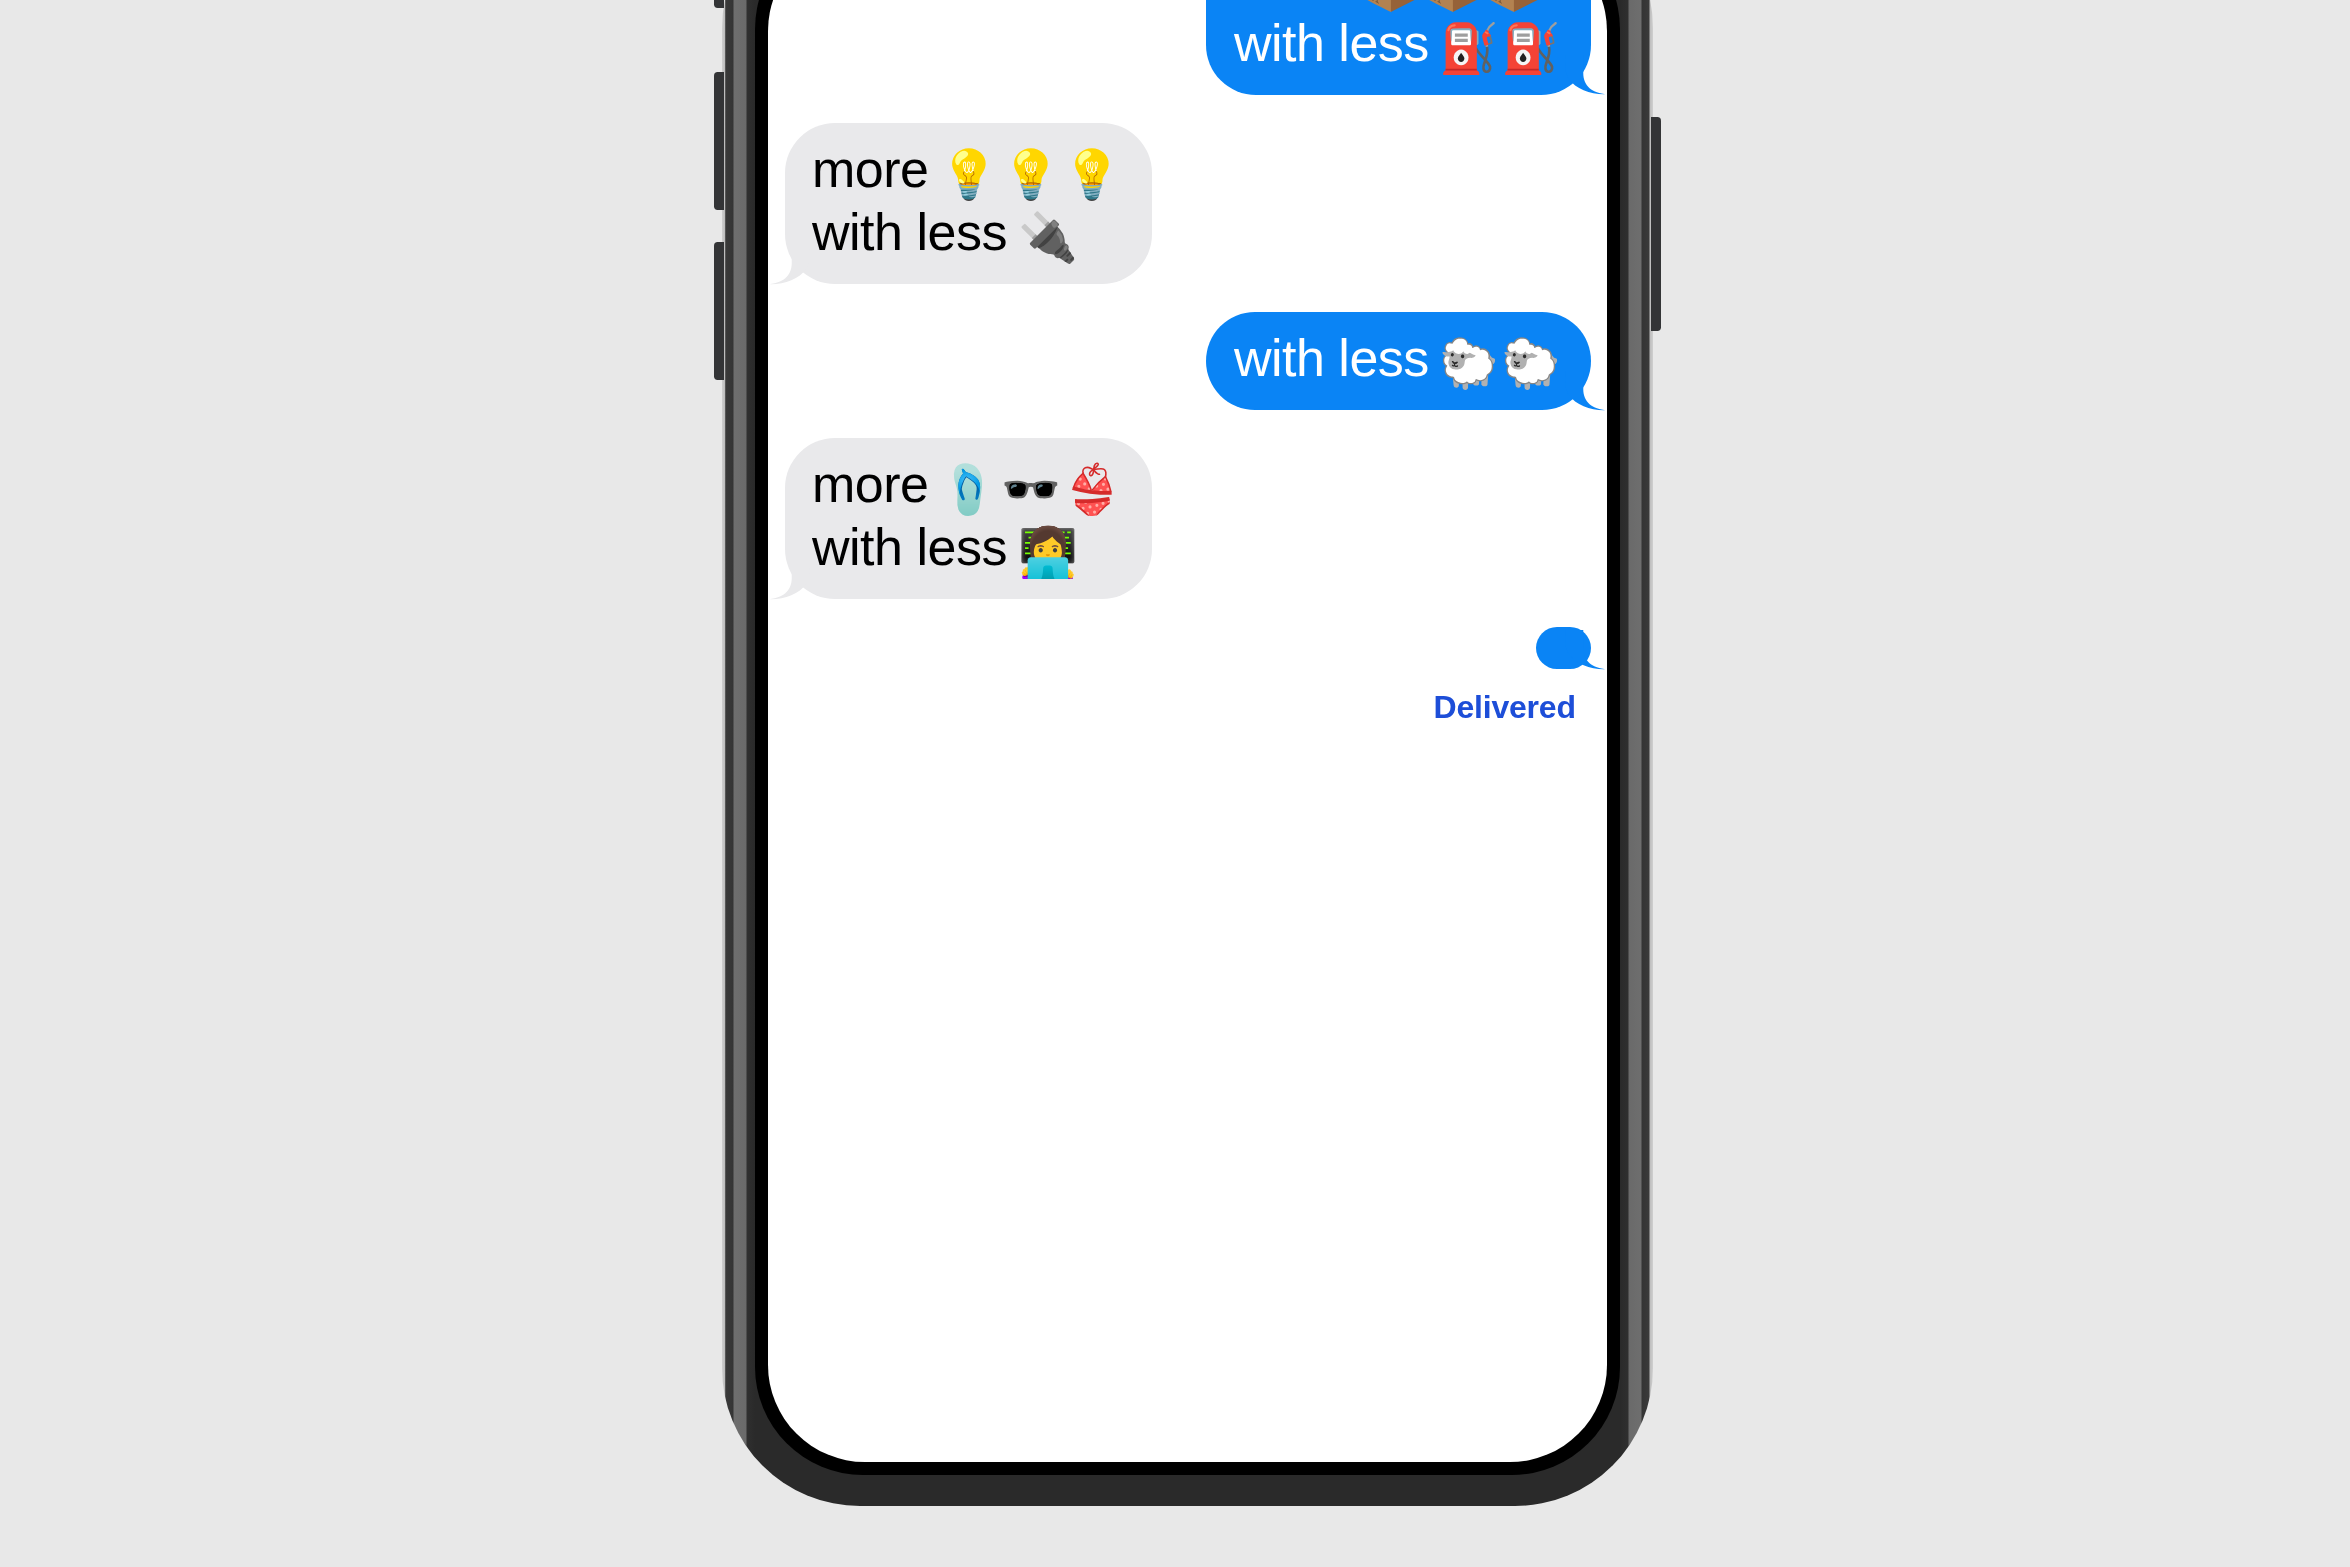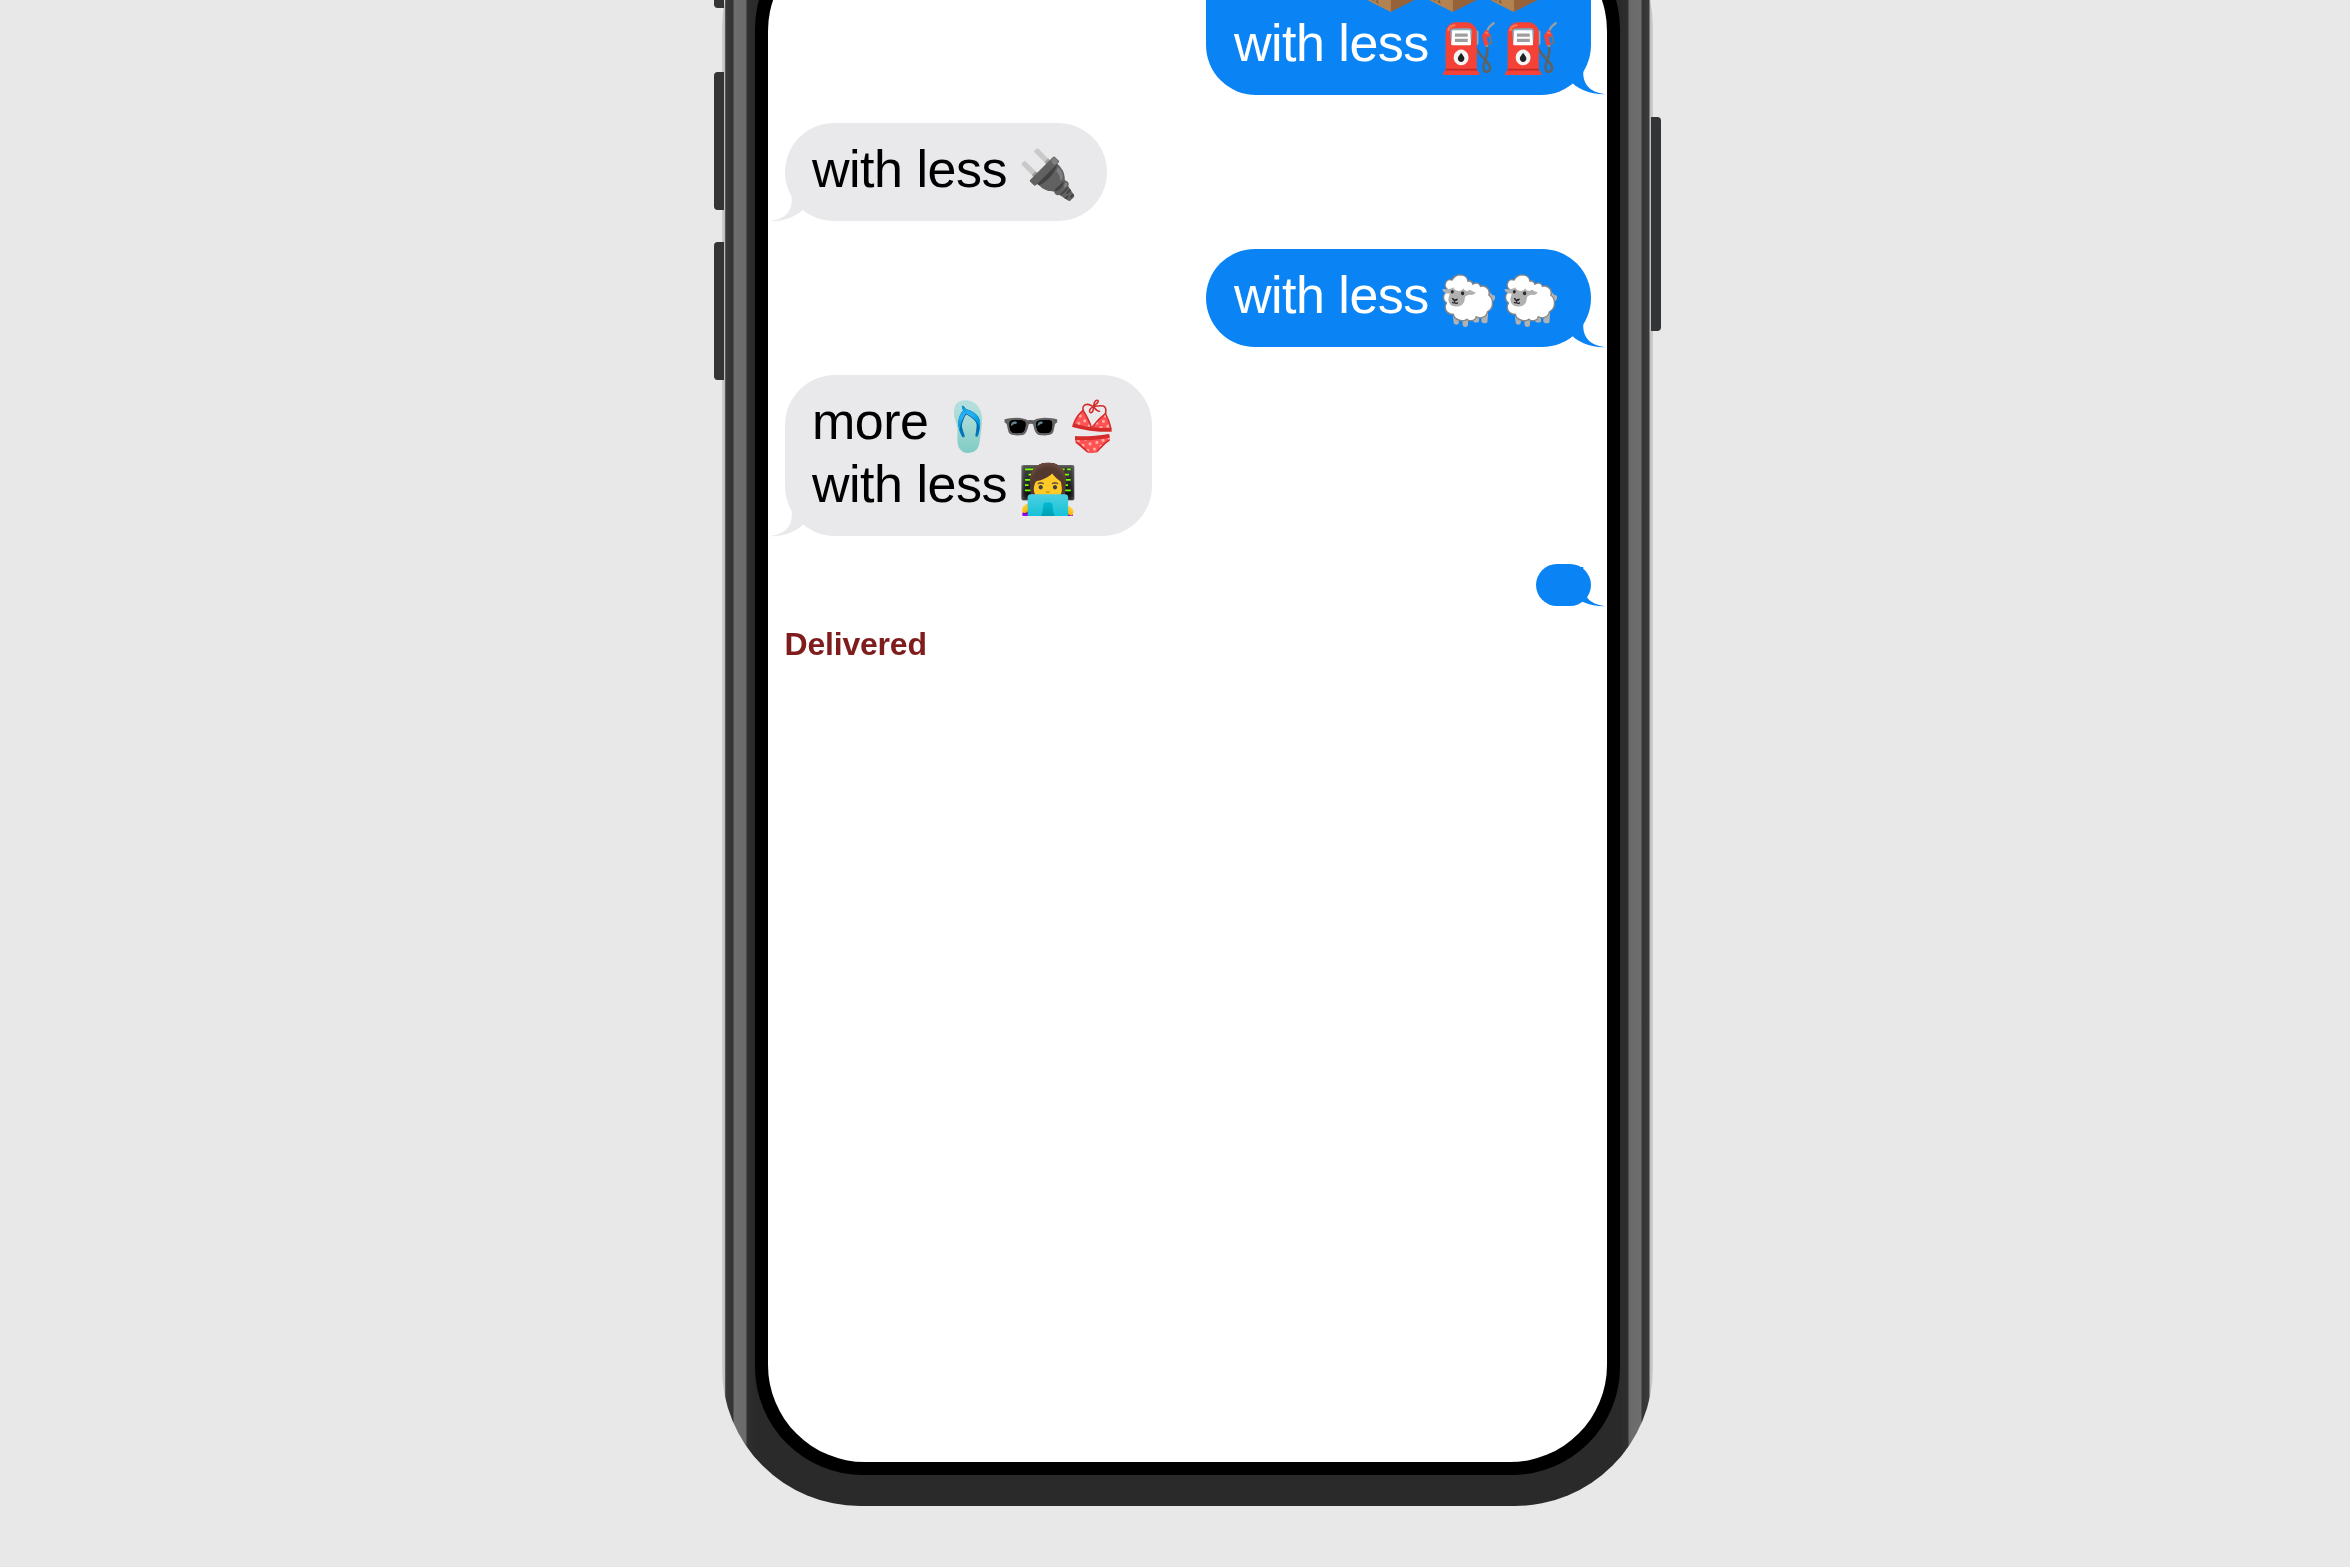--- a/index.html
+++ b/index.html
@@ -82,26 +82,26 @@
   .line + .line { margin-top:7.3px; }
   .emoji {
     font-family:"DejaVu Sans", sans-serif;
     font-size:48px;
     letter-spacing:1.8px;
     vertical-align:-3.7px;
   }
   .sp { display:inline-block; width:11px; }
 
   .status {
-    display:flex; 
+    display:flex; justify-content:flex-end;
     padding-right:14.7px;
     margin-top:-9.2px;
     font-size:32px;
     font-weight:bold;
-    color:#7f1d1d;
+    color:#1d4ed8;
     letter-spacing:-0.2px;
   }
 </style>
 </head>
 <body>
 
 <div id="stage">
 
   <div class="phone"></div>
   <div class="bezel"></div>
@@ -119,20 +119,21 @@
           <span class="line"><span>more</span><span class="sp"></span><span class="emoji">📦📦📦</span></span>
           <span class="line"><span>with less</span><span class="sp"></span><span class="emoji">⛽⛽</span></span>
           <svg class="tail out" viewBox="0 0 46 44">
             <path d="M0 0 H20 V20 C20 34 30 42 46 43 C30 44 12 38 4 26 C0 20 0 12 0 0 Z" fill="#0a84f5"></path>
           </svg>
         </div>
       </div>
 
       <div class="row in">
         <div class="bubble in">
+          <span class="line"><span>more</span><span class="sp"></span><span class="emoji">💡💡💡</span></span>
           <span class="line"><span>with less</span><span class="sp"></span><span class="emoji">🔌</span></span>
           <svg class="tail in" viewBox="0 0 46 44">
             <path d="M0 0 H20 V20 C20 34 30 42 46 43 C30 44 12 38 4 26 C0 20 0 12 0 0 Z" fill="#e9e9eb"></path>
           </svg>
         </div>
       </div>
 
       <div class="row out">
         <div class="bubble out">
           <span class="line"><span>with less</span><span class="sp"></span><span class="emoji">🐑🐑</span></span>

